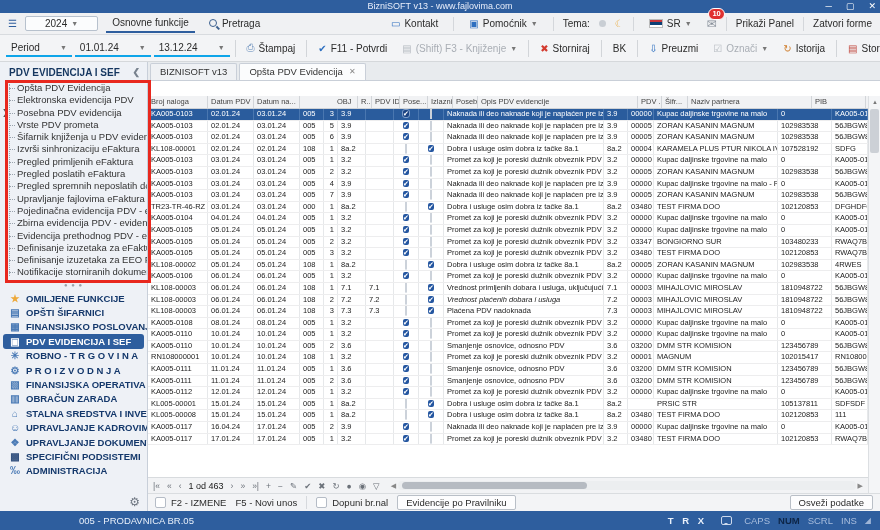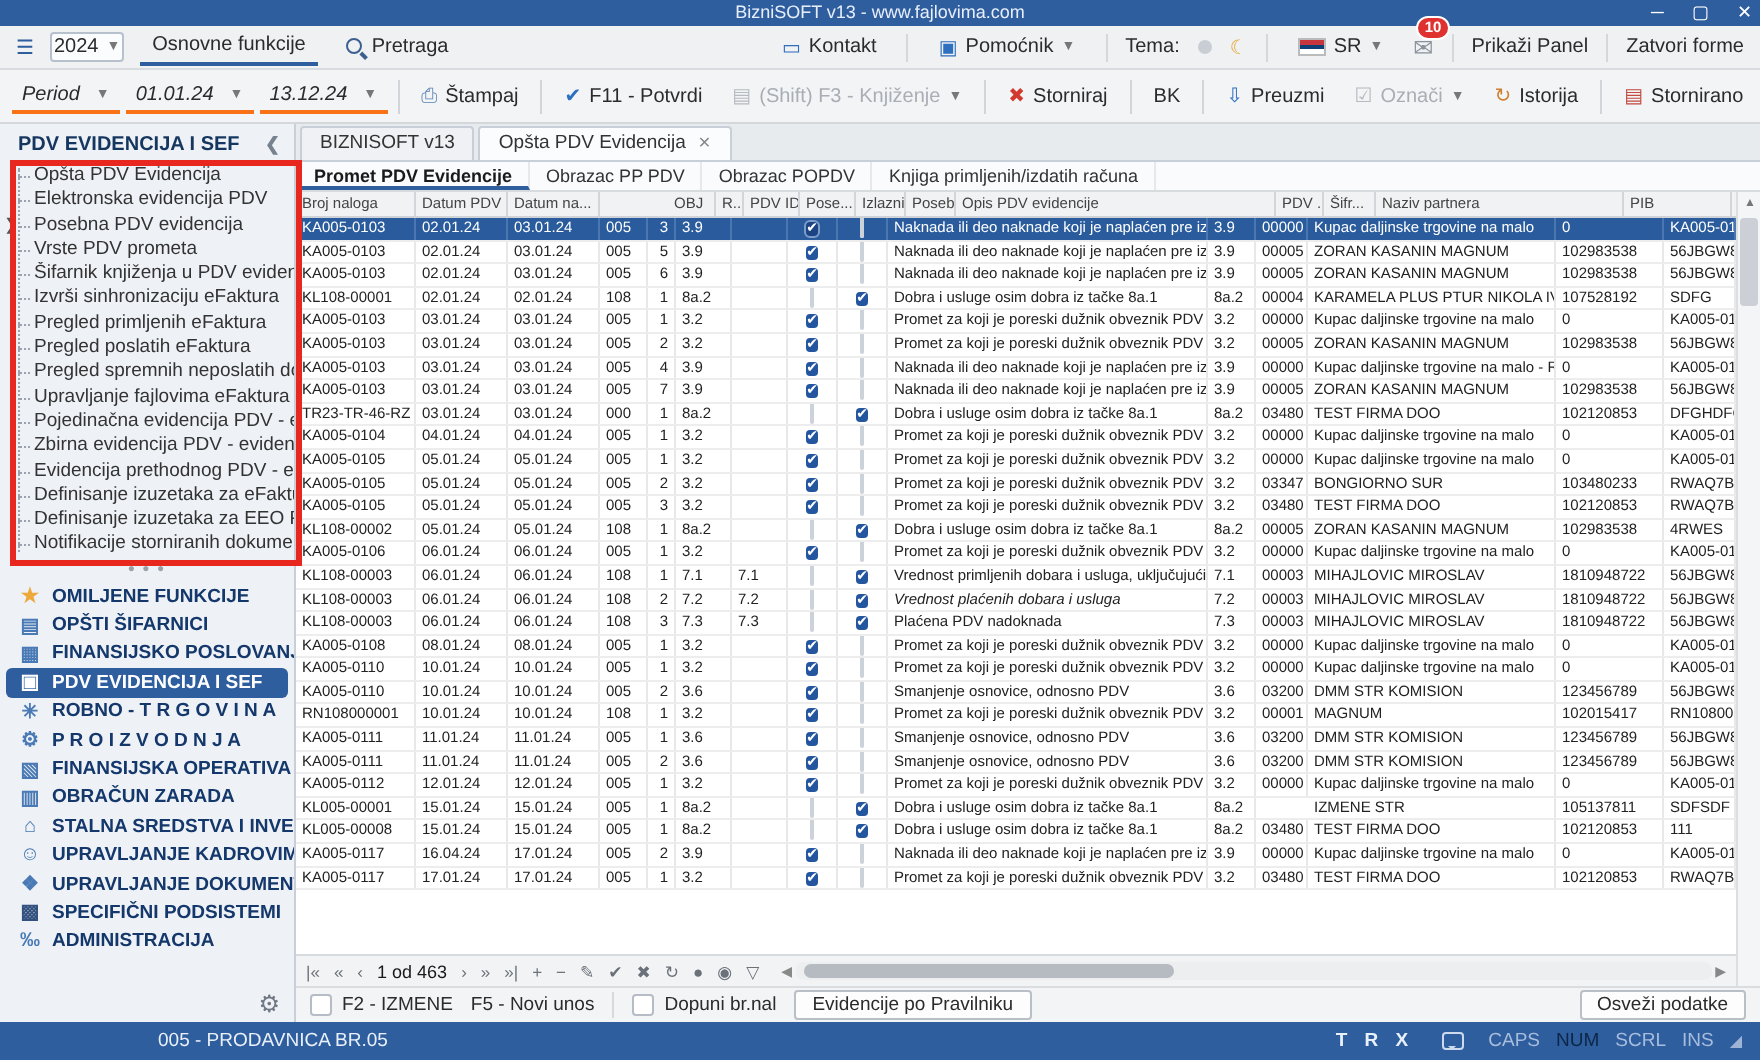--- a/index.html
+++ b/index.html
@@ -8,40 +8,40 @@
 
   
   .titlebar{position:absolute;left:0;top:0;width:880px;height:13px;background:#2e5e9e;color:#e8eefb;font-size:9px;}
   .titlebar .title{position:absolute;left:0;right:0;top:1px;text-align:center;}
   .win-controls{position:absolute;right:4px;top:0;display:flex;gap:14px;font-size:9px;color:#fff;}
   .win-controls span{cursor:default;line-height:13px;}
 
   
   .menubar{position:absolute;left:0;top:13px;width:880px;height:22px;background:#f0f1f3;border-bottom:1px solid #d8dbdf;display:flex;align-items:center;padding:0 8px;font-size:10px;}
   .mb-left{display:flex;align-items:center;gap:8px;}
-  .year-combo{display:flex;align-items:center;gap:4px;border:1px solid #b7c1cd;background:#fbfcfd;padding:1px 1px;border-radius:2px;}
+  .year-combo{display:flex;align-items:center;gap:4px;border:1px solid #b7c1cd;background:#fbfcfd;padding:1px 19px;border-radius:2px;}
   .menu-item{padding:2px 6px 3px;position:relative;}
   .menu-item.active{border-bottom:2px solid #2e5e9e;}
   .mb-right{margin-left:auto;display:flex;align-items:center;gap:9px;}
   .mb-sep{width:1px;height:14px;background:#d4d7db;}
   .caret{color:#777;font-size:7px;}
   .glyph{font-size:10px;}
   .search-icon{display:inline-block;width:8px;height:8px;border:1.5px solid #3c608f;border-radius:50%;position:relative;}
   .search-icon::after{content:"";position:absolute;width:4px;height:1.5px;background:#3c608f;left:6px;top:7px;transform:rotate(45deg);}
   .flag-sr{display:inline-block;width:14px;height:9px;border:1px solid #bbb;background:linear-gradient(#c6363c 33%,#0c4076 33% 66%,#fff 66%);}
   .mail-wrap{position:relative;}
   .badge{position:absolute;top:-9px;right:-8px;background:#e03131;color:#fff;border-radius:7px;font-size:7.5px;padding:0 3px;line-height:10px;font-weight:bold;border:1px solid #fff;}
   .dot-light{display:inline-block;width:7px;height:7px;border-radius:50%;background:#c9ced4;}
   .moon{color:#e8a93b;font-size:10px;}
 
   
   .toolbar{position:absolute;left:0;top:35px;width:880px;height:27px;background:#f3f4f6;border-bottom:1px solid #d5d8db;display:flex;align-items:center;padding:0 6px;gap:3px;font-size:10px;}
   .tb-btn{display:flex;align-items:center;gap:4px;padding:3px 6px;border-radius:3px;white-space:nowrap;}
   .tb-btn.disabled{color:#a9aeb5;}
-  .tb-field{display:flex;align-items:center;gap:8px;padding:2px 5px;border-bottom:2px solid #f97316;white-space:nowrap;font-style:italic;}
+  .tb-field{display:flex;align-items:center;gap:20px;padding:2px 5px;border-bottom:2px solid #0ea5e9;white-space:nowrap;}
   .tb-sep{width:1px;height:17px;background:#d2d5d9;margin:0 2px;}
 
   
   .sidebar{position:absolute;left:0;top:62px;width:148px;height:449px;background:#eef1f6;border-right:1px solid #c8cfd9;}
   .side-head{height:20px;display:flex;align-items:center;justify-content:space-between;padding:0 7px 0 9px;font-weight:bold;font-size:10px;color:#15365f;}
   .side-head .chev{color:#7b8term7;color:#78828e;font-size:9px;}
   .tree{position:relative;padding-left:0;height:200px;overflow:hidden;}
   .tree::before{content:"";position:absolute;left:9px;top:2px;bottom:6px;border-left:1px dotted #9aa3ad;}
   .tree-item{height:12.3px;line-height:12.3px;font-size:9.5px;color:#333;padding-left:17px;white-space:nowrap;overflow:hidden;position:relative;}
   .tree-item::before{content:"";position:absolute;left:9px;top:6px;width:6px;border-top:1px dotted #9aa3ad;}
@@ -107,21 +107,21 @@
 
   
   .statusbar{position:absolute;left:0;top:511px;width:880px;height:19px;background:#2e5e9e;color:#e9f0fa;font-size:9.5px;display:flex;align-items:center;padding:0 9px;}
   .sb-left{display:flex;gap:15px;white-space:nowrap;}
   .sb-store{margin-left:70px;white-space:nowrap;}
   .sb-trx{margin-left:auto;letter-spacing:3px;font-weight:bold;}
   .bubble{width:11px;height:9px;border:1.3px solid #cdd9ec;border-radius:2px;margin-left:14px;position:relative;}
   .bubble::after{content:"";position:absolute;left:2px;bottom:-3px;border:2px solid transparent;border-top-color:#cdd9ec;}
   .locks{display:flex;gap:8px;margin-left:12px;}
   .lock{color:#a8bddd;}
-  .lock.active{color:#0d2547;font-weight:normal;}
+  .lock.active{color:#0d2547;font-weight:bold;}
   .grip{margin-left:8px;color:#9db4d6;font-size:8px;}
 </style>
 </head>
 <body>
 
 <div class="titlebar">
   <div class="title">BizniSOFT v13 - www.fajlovima.com</div>
   <div class="win-controls">
     <span>─</span>
     <span>▢</span>
@@ -322,26 +322,20 @@
 <div class="main">
   <div class="tabstrip" id="tabstrip">
       <div class="tab">
         <span>BIZNISOFT v13</span>
       </div>
       <div class="tab active">
         <span>Opšta PDV Evidencija</span>
         <span class="x">✕</span>
       </div>
     </div>
-  <div class="subtabs" id="subtabs">
-      <div class="subtab active">Promet PDV Evidencije</div>
-      <div class="subtab">Obrazac PP PDV</div>
-      <div class="subtab">Obrazac POPDV</div>
-      <div class="subtab">Knjiga primljenih/izdatih računa</div>
-    </div>
 
   <div class="gridwrap">
     <div class="g-head" id="ghead">
         <div class="g-hcell" style="width: 60px;">Broj naloga</div>
         <div class="g-hcell" style="width: 46px;">Datum PDV</div>
         <div class="g-hcell" style="width: 46px;">Datum na...</div>
         <div class="g-hcell" style="width: 24px; margin-left: 34px;">OBJ</div>
         <div class="g-hcell" style="width: 14px;">R..</div>
         <div class="g-hcell" style="width: 28px;">PDV ID</div>
         <div class="g-hcell" style="width: 28px;">Pose...</div>
@@ -786,21 +780,21 @@
           <div class="g-cell" style="width: 46px;">15.01.24</div>
           <div class="g-cell" style="width: 24px;">005</div>
           <div class="g-cell c-right" style="width: 14px;">1</div>
           <div class="g-cell" style="width: 28px;">8a.2</div>
           <div class="g-cell" style="width: 28px;"></div>
           <div class="g-cell c-center" style="width: 25px;"><span class="cb off"></span></div>
           <div class="g-cell c-center" style="width: 25px;"><span class="cb on">✔</span></div>
           <div class="g-cell" style="width: 160px;">Dobra i usluge osim dobra iz tačke 8a.1</div>
           <div class="g-cell" style="width: 24px;">8a.2</div>
           <div class="g-cell" style="width: 26px; margin-top: 20px;">00063</div>
-          <div class="g-cell" style="width: 124px;">IZMENE STR</div>
+          <div class="g-cell" style="width: 124px;">PRSIC STR</div>
           <div class="g-cell" style="width: 54px;">105137811</div>
           <div class="g-cell" style="width: 36px;">SDFSDF</div>
         </div>
         <div class="g-row">
           <div class="g-cell" style="width: 60px;">KL005-00008</div>
           <div class="g-cell" style="width: 46px;">15.01.24</div>
           <div class="g-cell" style="width: 46px;">15.01.24</div>
           <div class="g-cell" style="width: 24px;">005</div>
           <div class="g-cell c-right" style="width: 14px;">1</div>
           <div class="g-cell" style="width: 28px;">8a.2</div>

